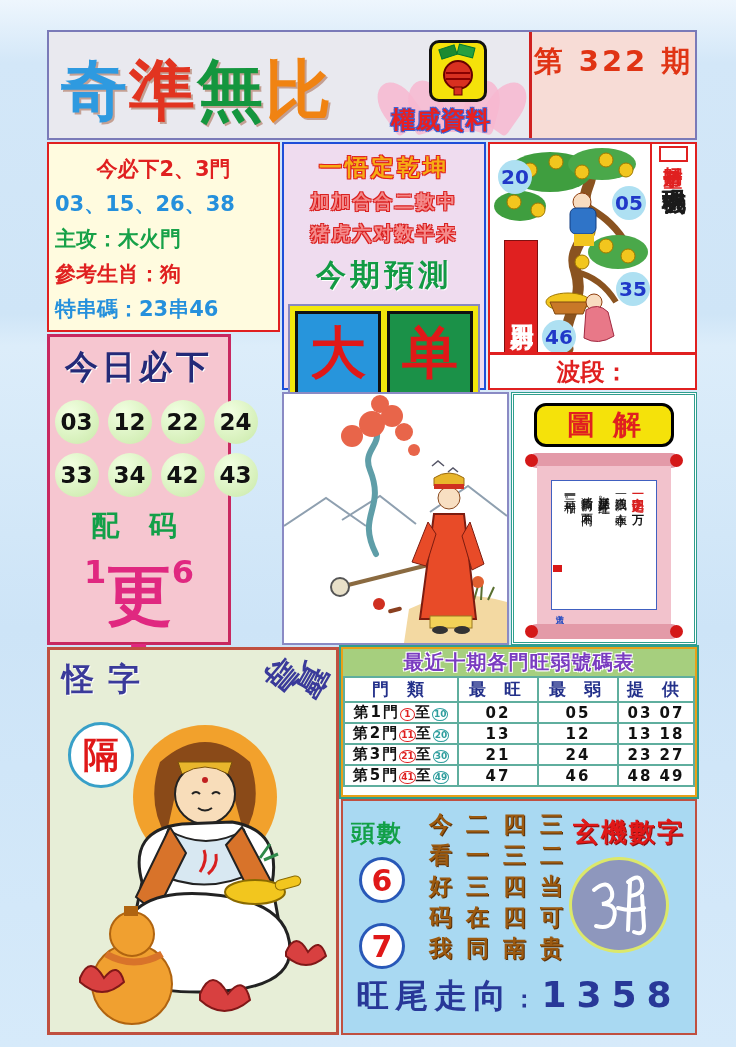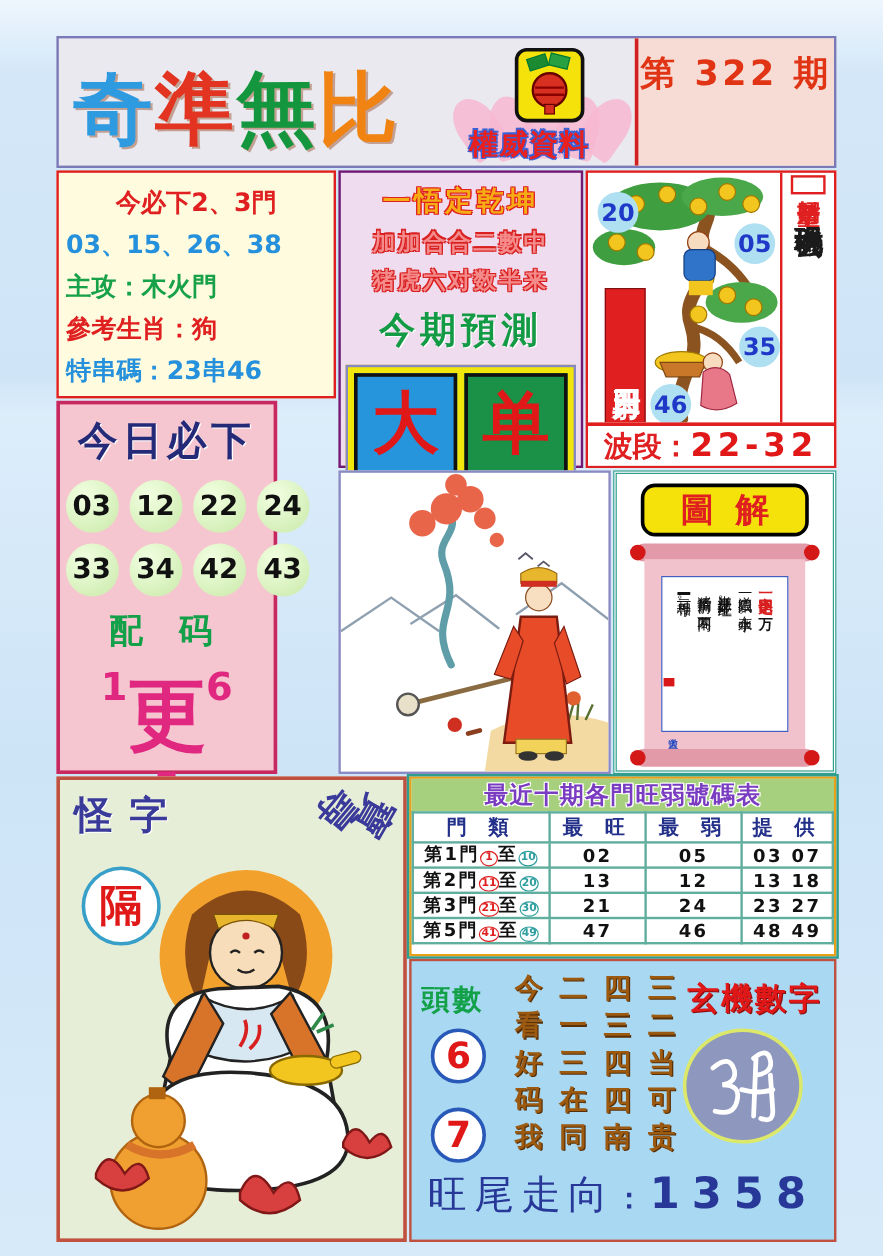--- a/index.html
+++ b/index.html
@@ -31,21 +31,21 @@
   .bd2{color:#159a42;text-shadow:1px 1px 0 #9c3;}
   .bd3{color:#d84c38;text-shadow:1px 1px 0 #7fae3a;}
   .issue{margin-top:10px;font-size:29px;font-weight:bold;color:#e03414;letter-spacing:3px;}
 
   
   .tips{left:0;top:112px;width:233px;height:190px;background:#fffbdf;border:2px solid #e02020;padding:8px 6px;}
   .tips div{font-weight:bold;font-size:21px;line-height:35px;white-space:nowrap;}
   .t-red{color:#e02020}.t-blue{color:#2590dc}.t-green{color:#17a148}
 
   
-  .forecast{left:235px;top:112px;width:204px;height:248px;background:#efdcEF;background:#efdcef;border:2px solid #701a75;text-align:center;}
+  .forecast{left:235px;top:112px;width:204px;height:248px;background:#efdcEF;background:#efdcef;border:2px solid #1d4ed8;text-align:center;}
   .fc1{margin-top:8px;font-size:23px;font-weight:bold;color:#f6ac14;letter-spacing:3px;
        text-shadow:-1px -1px 0 #e02020,1px -1px 0 #e02020,-1px 1px 0 #e02020,1px 1px 0 #e02020;}
   .fc2{margin-top:6px;font-size:19px;font-weight:bold;color:#f48a8a;letter-spacing:2px;
        text-shadow:-1px -1px 0 #da2020,1px -1px 0 #da2020,-1px 1px 0 #da2020,1px 1px 0 #da2020;}
   .fc-head{margin-top:8px;font-size:30px;font-weight:bold;color:#129a44;letter-spacing:4px;text-shadow:1px 1px 0 #fff;}
   .pick-panel{margin:8px auto 0;width:192px;height:100px;background:#f2e70c;border:2px solid #8888c0;display:flex;align-items:center;justify-content:center;gap:6px;}
   .pick{width:86px;height:86px;border:3px solid #111;display:flex;align-items:center;justify-content:center;font-size:56px;font-weight:bold;color:#e01818;}
   .pick-l{background:#2795dc}.pick-r{background:#1b9148}
 
   
@@ -121,21 +121,21 @@
   .head-lbl{position:absolute;left:8px;top:16px;font-size:24px;font-weight:bold;color:#12a048;letter-spacing:2px;}
   .head-ball{position:absolute;width:46px;height:46px;border-radius:50%;background:#fff;border:3px solid #2858b8;
              display:flex;align-items:center;justify-content:center;font-size:30px;font-weight:bold;color:#e01818;}
   .hb6{left:16px;top:56px}.hb7{left:16px;top:122px}
   .mpoem{position:absolute;left:86px;top:8px;}
   .mpoem div{font-size:23px;font-weight:bold;color:#9c5a10;letter-spacing:14px;line-height:31px;white-space:nowrap;
              text-shadow:1px 1px 0 #5a3008;}
   .mystic-lbl{position:absolute;right:10px;top:14px;font-size:26px;font-weight:bold;color:#e01818;letter-spacing:2px;text-shadow:1px 1px 0 #8a1010;}
   .mystic-circle{position:absolute;right:26px;top:56px;width:100px;height:96px;border-radius:50%;background:#8e97bd;border:3px solid #dce86a;}
   .tail{position:absolute;left:0;bottom:14px;width:100%;text-align:center;white-space:nowrap;}
-  .tail .tl{font-size:33px;font-weight:normal;color:#283898;letter-spacing:6px;margin-top:36px;}
+  .tail .tl{font-size:33px;font-weight:bold;color:#283898;letter-spacing:6px;margin-top:36px;}
   .tail .tc{font-size:24px;font-weight:bold;color:#283898;}
   .tail .tv{font-size:36px;font-weight:bold;color:#283898;letter-spacing:10px;}
 </style>
 </head>
 <body>
 
 <div class="frame">
 
   <div class="box header">
     <div class="header-left">
@@ -220,21 +220,20 @@
       <div class="num-ball" style="left:126px;top:128px">35</div>
       <div class="num-ball" style="left:52px;top:176px">46</div>
       <div class="banner vtext">三力四射</div>
     </div>
     <div class="tree-side">
       <div class="zcz vtext">招財童子</div>
       <div class="xjxm vtext">玄機現码</div>
     </div>
     <div class="wave">
       <span class="lbl">波段：</span>
-      <span class="val">22-32</span>
     </div>
   </div>
 
   <div class="box must">
     <div class="must-title">今日必下</div>
     <div class="ball-grid">
       <div class="gball">03</div>
       <div class="gball">12</div>
       <div class="gball">22</div>
       <div class="gball">24</div>

